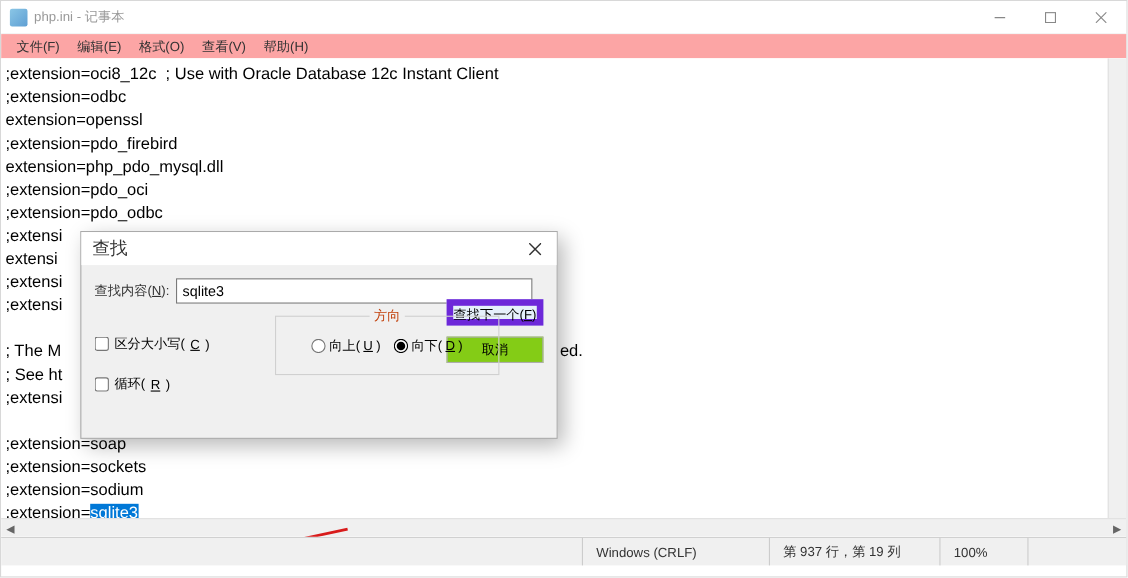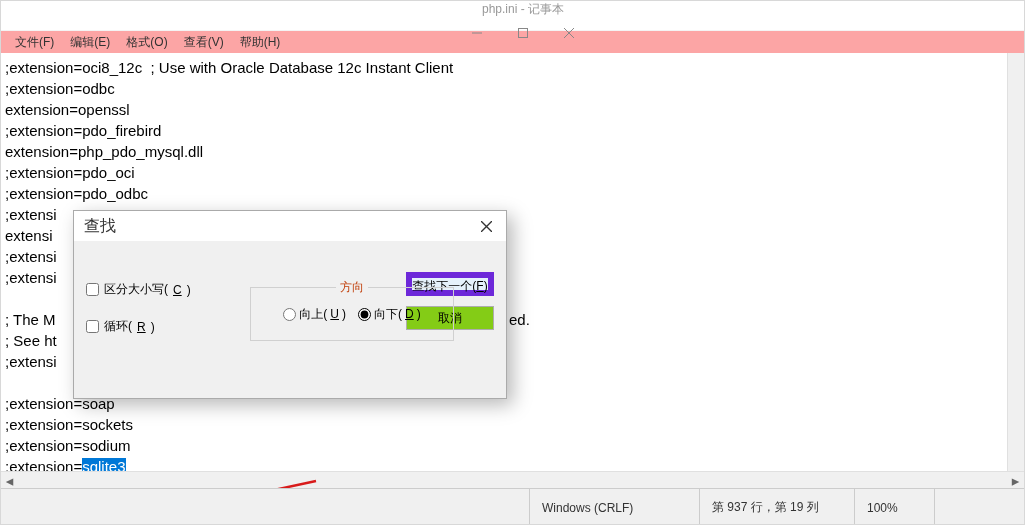--- a/index.html
+++ b/index.html
@@ -1,19 +1,19 @@
 <!DOCTYPE html>
 <html><head>
 <meta charset="utf-8">
 <style>
 * { margin: 0; padding: 0; box-sizing: border-box; font-family: "Microsoft YaHei", "Segoe UI", Tahoma, sans-serif; }
 body { background: #fff; width: 1025px; height: 525px; overflow: hidden; position: relative; border: 1px solid #d8d8d8; }
 
 
-.titlebar { height: 30px; background: #fff; display: flex; align-items: center; padding-left: 21px; border-bottom: 1px solid #f4f4f4; flex-direction: column; }
+.titlebar { height: 30px; background: #fff; display: flex; align-items: center; padding-left: 8px; border-bottom: 1px solid #f4f4f4; }
 .titlebar .app-icon { width: 16px; height: 16px; background: linear-gradient(135deg,#8ac6e6,#5f9fd3); border-radius: 2px; margin-right: 6px; }
 .titlebar .title-text { font-size: 12px; color: #999; flex: 1; }
 .win-controls { display: flex; }
 .win-btn { width: 46px; height: 30px; display: flex; align-items: center; justify-content: center; cursor: default; }
 .win-btn svg { width: 10px; height: 10px; stroke: #888; stroke-width: 1; fill: none; }
 
 
 .menubar { height: 22px; display: flex; align-items: center; padding-left: 6px; background: #fca5a5; }
 .menubar span { font-size: 12px; color: #333; padding: 2px 8px; cursor: default; }
 
@@ -22,21 +22,21 @@
 .editor-inner { padding: 4px 4px 4px 4px; white-space: pre; }
 .highlight { background: #0078d7; color: #fff; }
 
 
 .hscroll { position: absolute; left:0; right:0; bottom:0; height:17px; background:#f0f0f0; border-top:1px solid #e0e0e0; display:flex; align-items:center; }
 .hscroll .arrow-l, .hscroll .arrow-r { width:17px; height:17px; display:flex; align-items:center; justify-content:center; color:#666; cursor:default; }
 .hscroll .track { flex:1; height:17px; position:relative; }
 .vscroll { position: absolute; top:0; right:0; bottom:17px; width:17px; background:#f0f0f0; border-left:1px solid #e0e0e0; }
 
 
-.statusbar { height: 38px; background: #f0f0f0; border-top: 1px solid #ccc; display: flex; align-items: center; font-size: 12px; color: #333; }
+.statusbar { height: 26px; background: #f0f0f0; border-top: 1px solid #ccc; display: flex; align-items: center; font-size: 12px; color: #333; }
 .statusbar .cell { border-left: 1px solid #ccc; padding: 0 12px 0 12px; height:100%; display:flex; align-items:center; }
 .statusbar .spacer { flex: 1; }
 
 
 .find-dialog { position: absolute; left: 72px; top: 209px; width: 434px; height: 189px; background: #f0f0f0; border: 1px solid #aaa; box-shadow: 6px 6px 18px rgba(0,0,0,0.28); z-index: 50; }
 .find-titlebar { height: 30px; background: #fff; display: flex; align-items: center; padding: 0 6px 0 10px; }
 .find-titlebar .ft { font-size: 16px; color: #333; flex: 1; }
 .find-titlebar .close-x { width: 28px; height: 22px; display: flex; align-items:center; justify-content:center; cursor:default; }
 .find-body { position: relative; padding: 12px 12px 8px 12px; height: 158px; }
 .find-row { display: flex; align-items: center; }
@@ -129,20 +129,24 @@
   <div class="find-titlebar">
     <div class="ft">查找</div>
     <div class="close-x">
       <svg width="11" height="11" viewBox="0 0 10 10" stroke="#333" stroke-width="1.2">
           <line x1="0" y1="0" x2="10" y2="10"></line>
           <line x1="10" y1="0" x2="0" y2="10"></line>
         </svg>
     </div>
   </div>
   <div class="find-body">
+    <div class="find-row">
+      <span class="find-label">查找内容(<u>N</u>):</span>
+      <input class="find-input" type="text" value="sqlite3" style="">
+    </div>
 
     <div class="btn-col">
       <button class="find-btn default-btn">查找下一个(<u>F</u>)</button>
       <button class="find-btn">取消</button>
     </div>
 
     <div class="direction-group">
       <div class="legend">方向</div>
       <div class="radios">
         <label><input type="radio" name="dir" style=""> 向上(<u>U</u>)</label>

